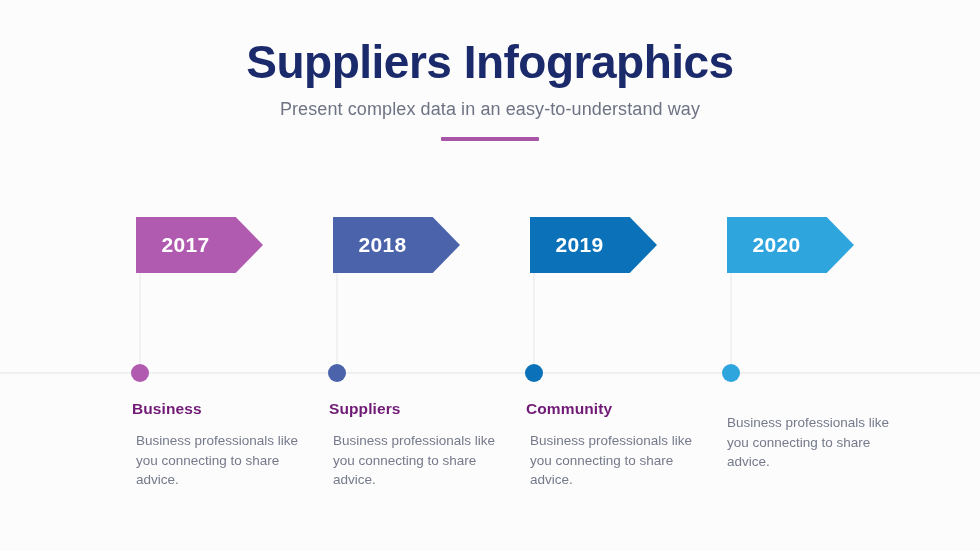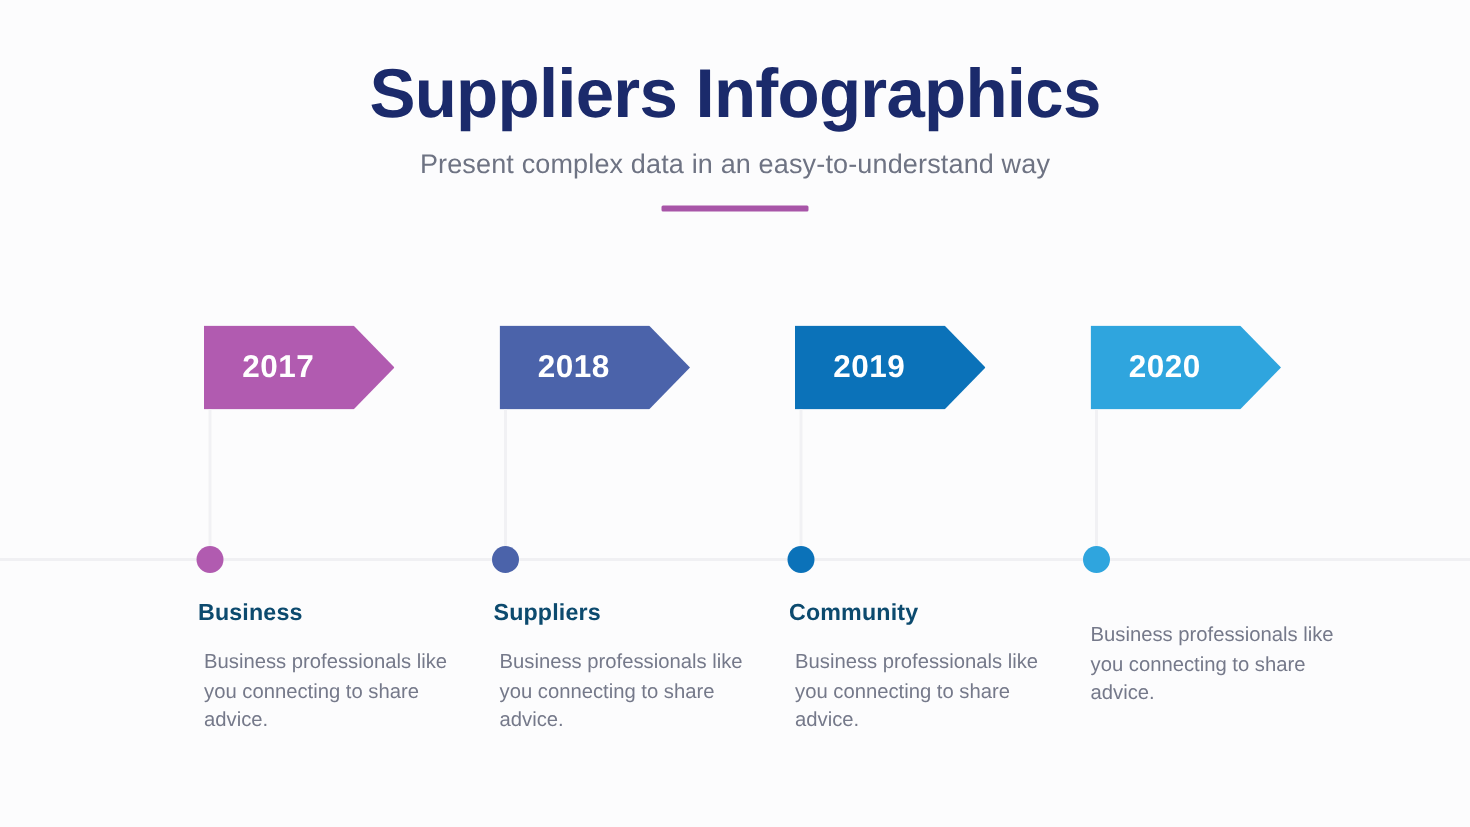--- a/index.html
+++ b/index.html
@@ -122,21 +122,21 @@
   .tl-text {
     position: absolute;
     left: -4px;
     top: 400px;
     width: 188px;
   }
   .tl-heading {
     margin: 0;
     font-size: 15.5px;
     font-weight: bold;
-    color: #0c4a6e;
+    color: #701a75;
     letter-spacing: 0.1px;
   }
   .tl-body {
     margin: 4px;
     padding-top: 9px;
     font-size: 13.5px;
     line-height: 1.46;
     color: #75798a;
   }
 </style>

